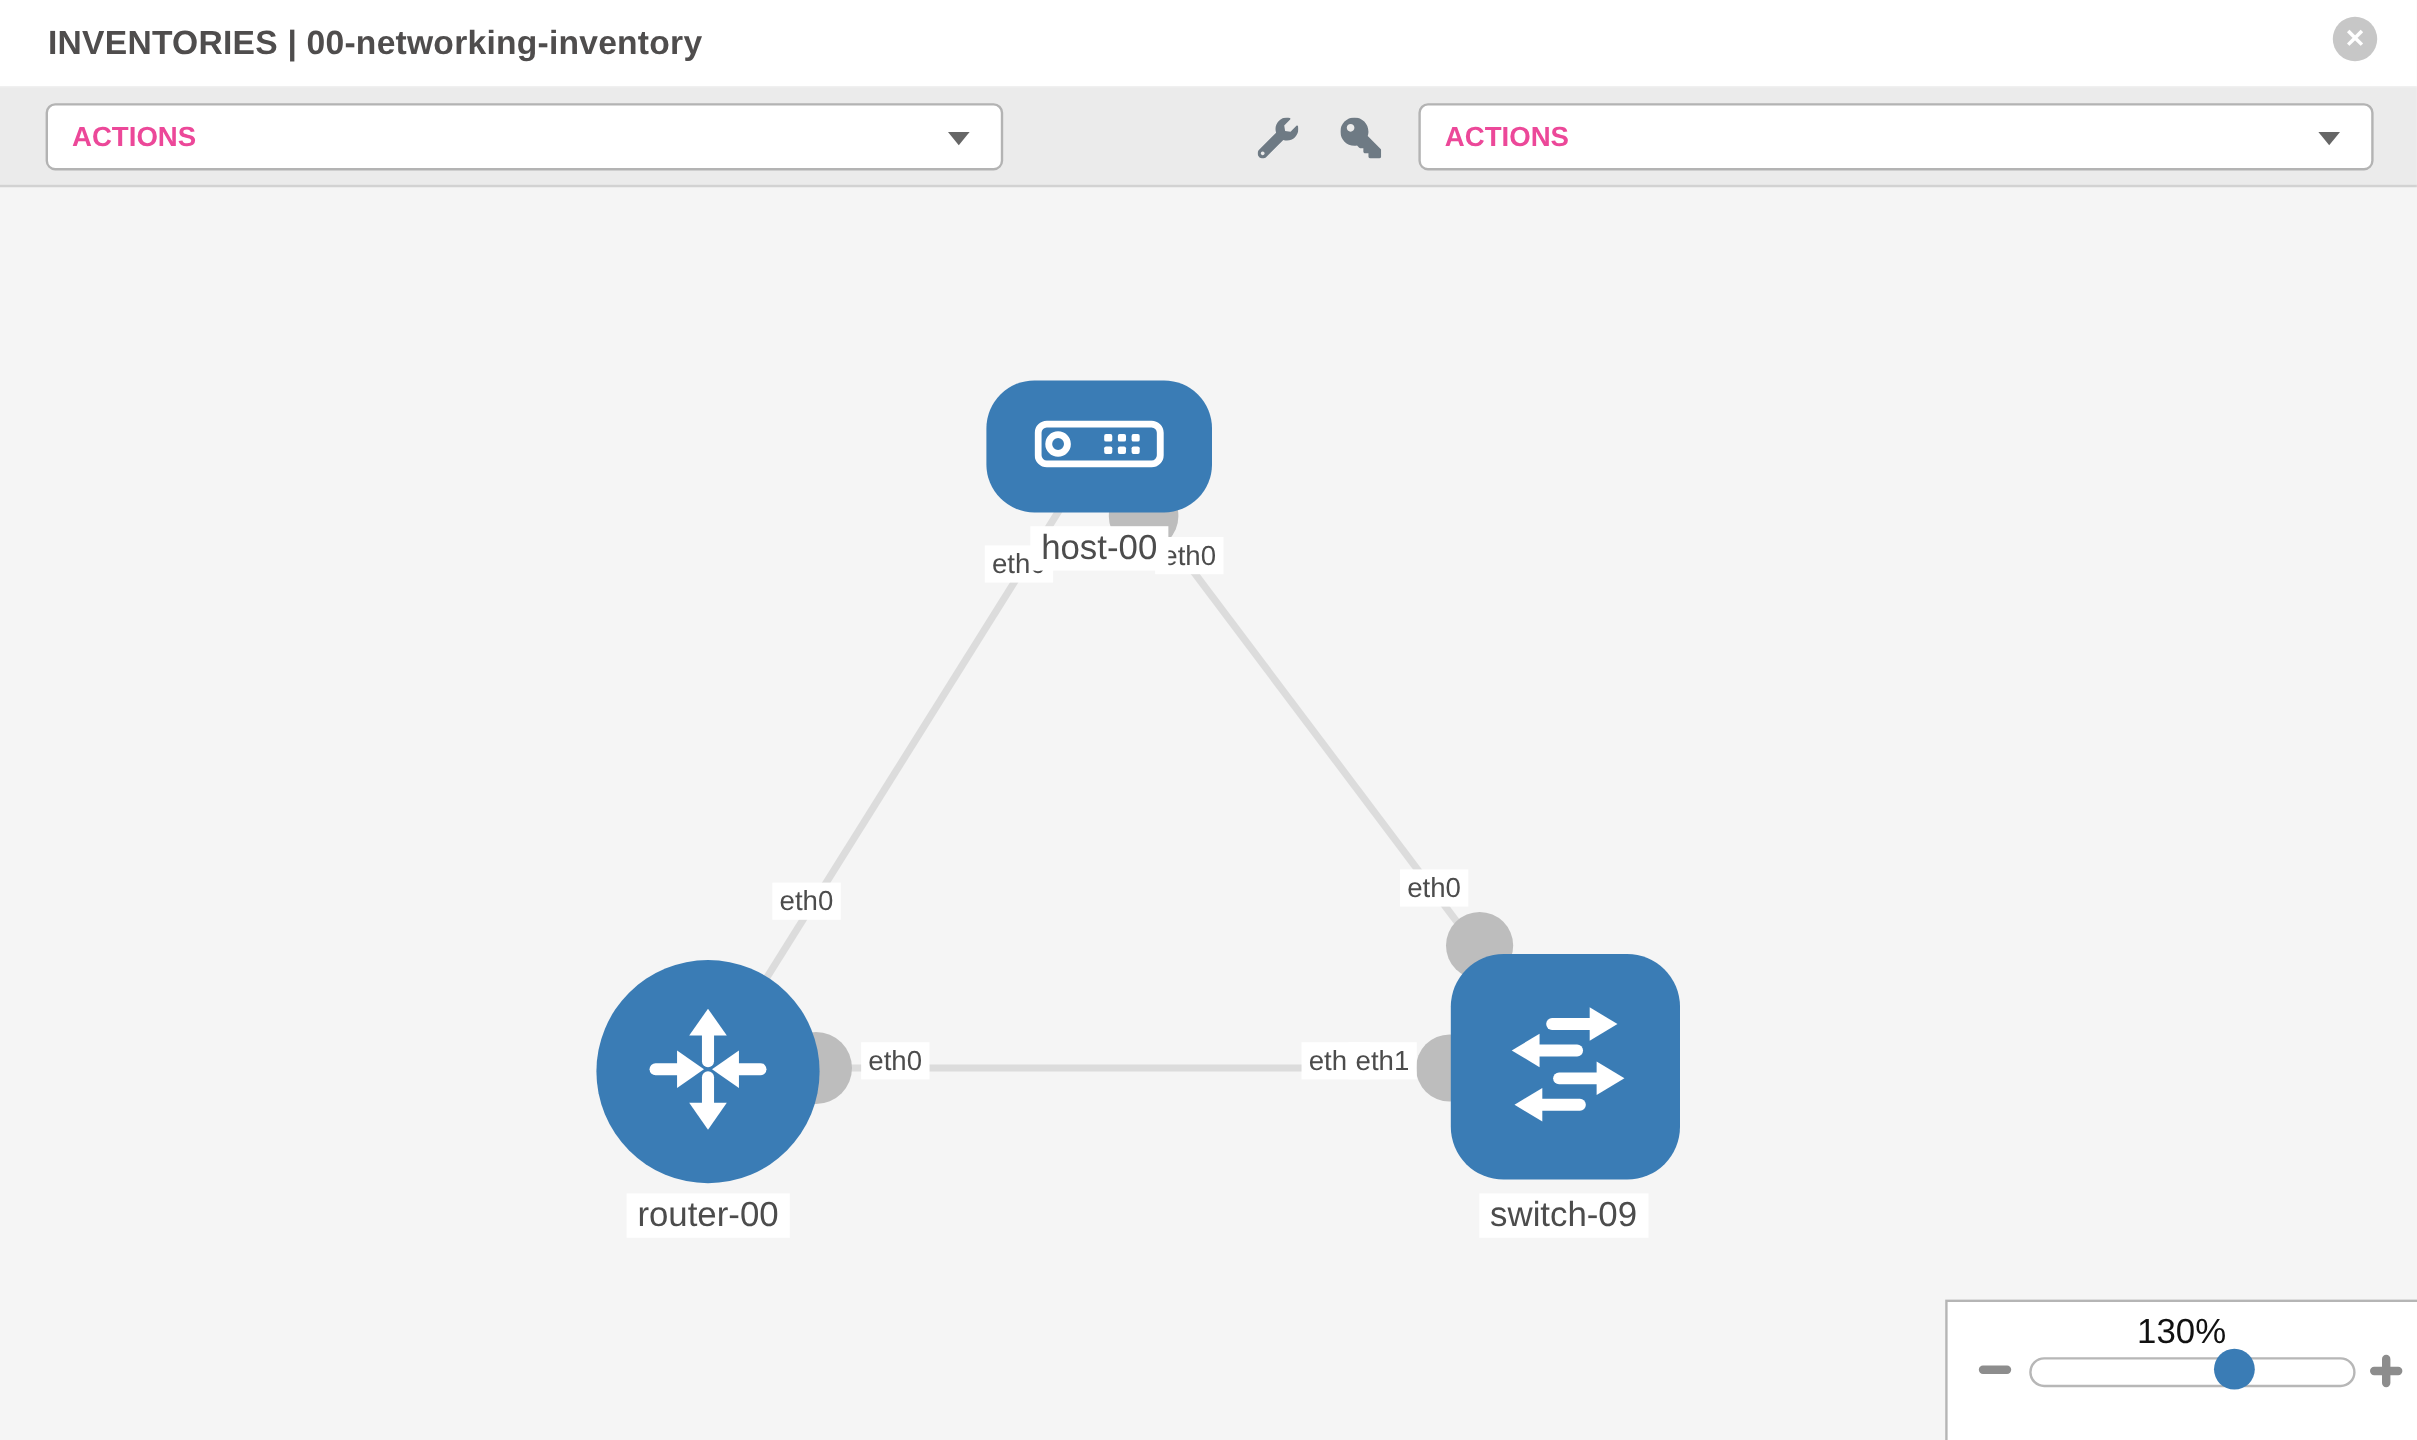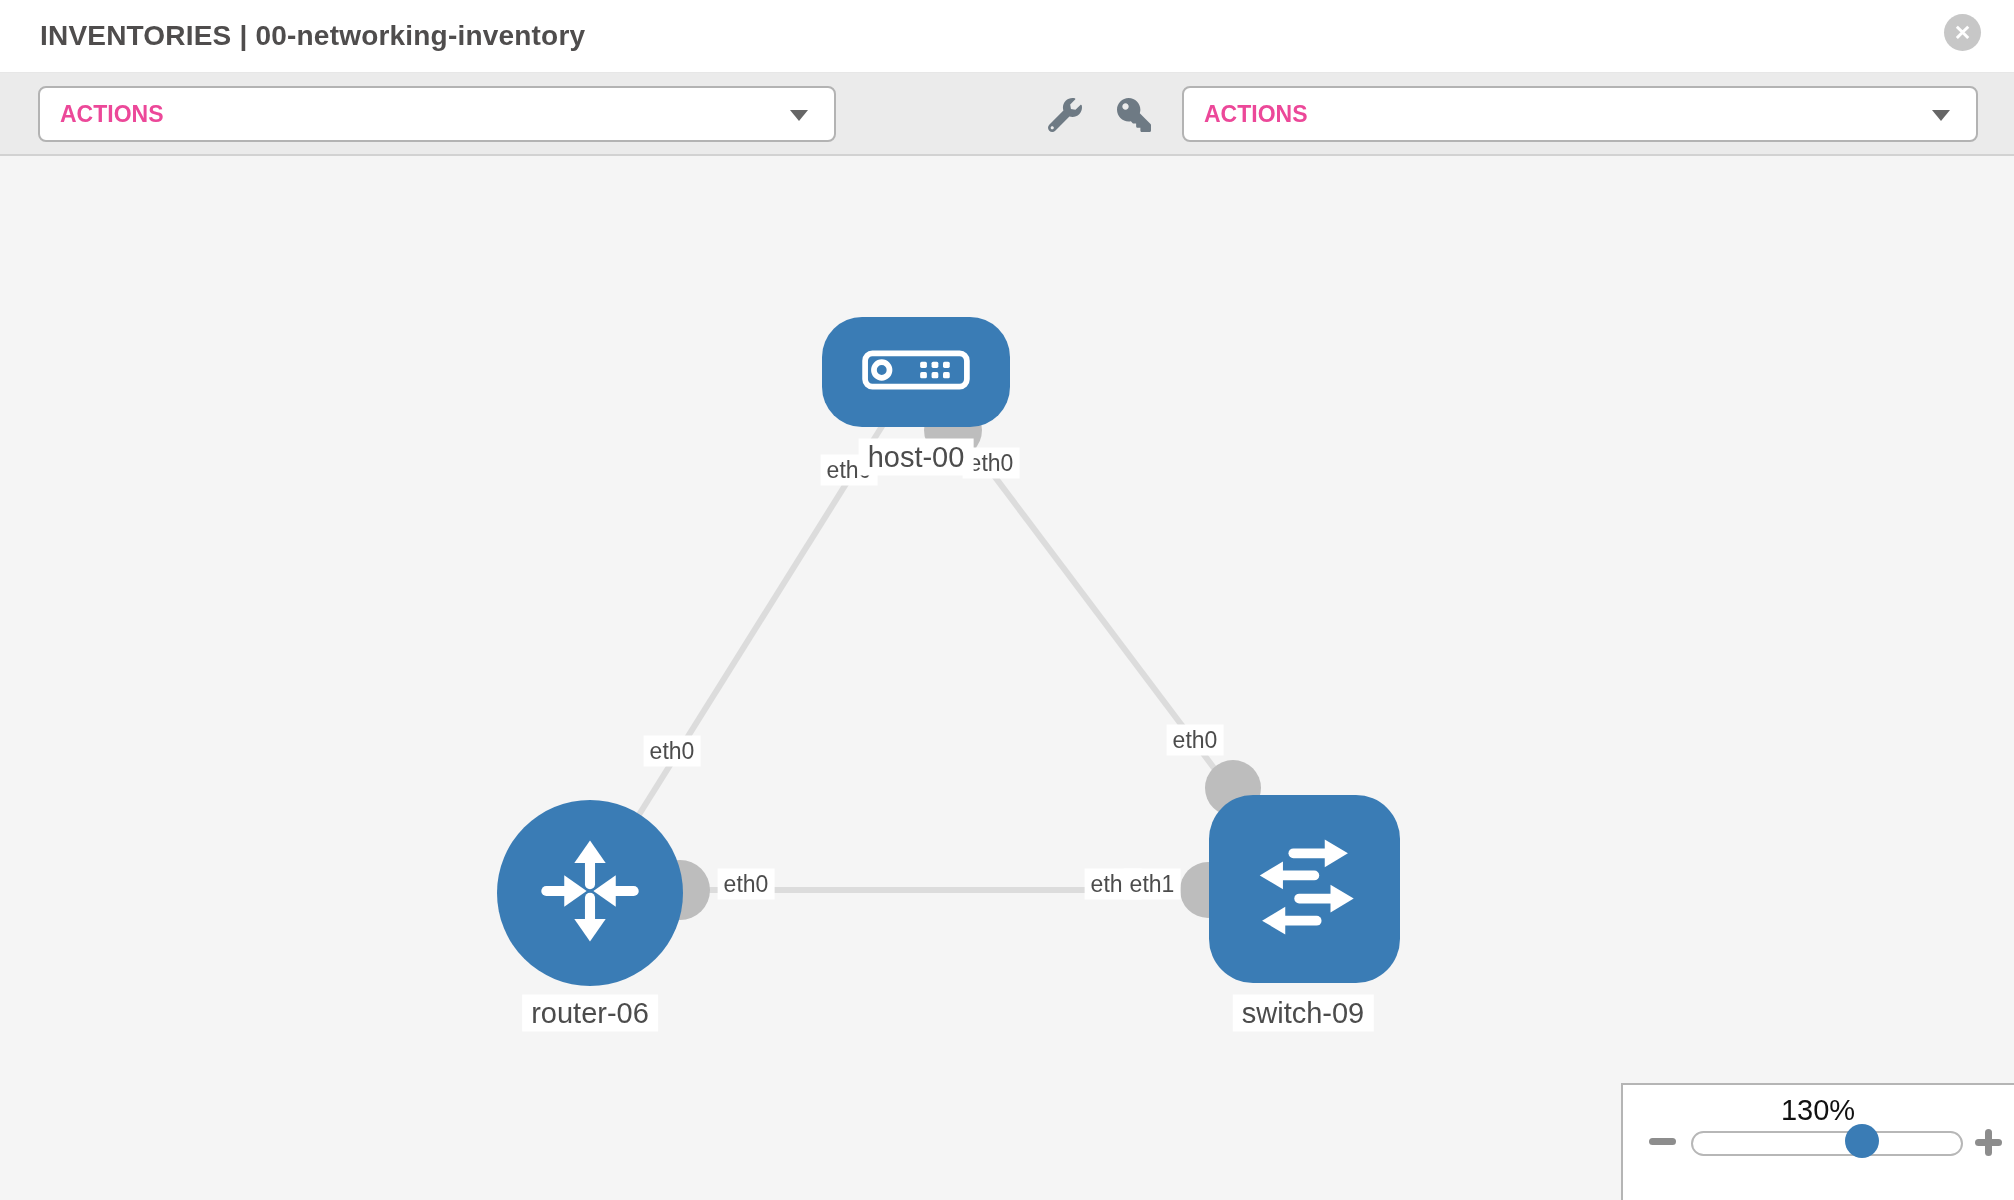--- a/index.html
+++ b/index.html
@@ -123,21 +123,21 @@
           <polygon points="87,21 67,9 67,33"></polygon>
           <polygon points="11,40 31,28 31,52"></polygon>
           <polygon points="92,60 72,48 72,72"></polygon>
           <polygon points="13,79 33,67 33,91"></polygon>
         </g>
       </svg>
     </span>
   </div>
 
   <div class="node-label" style="left:916px;top:457px">host-00</div>
-  <div class="node-label" style="left:590px;top:1013px">router-06</div>
+  <div class="node-label" style="left:590px;top:1013px">router-00</div>
   <div class="node-label" style="left:1303px;top:1013px">switch-09</div>
 
 <div class="eth-label" style="left: 849px; top: 470px;">eth0</div>
     <div class="eth-label" style="left: 991px; top: 463px;">eth0</div>
     <div class="eth-label" style="left: 672px; top: 751px;">eth0</div>
     <div class="eth-label" style="left: 1195px; top: 740px;">eth0</div>
     <div class="eth-label" style="left: 746px; top: 884px;">eth0</div>
     <div class="eth-label" style="left: 1113px; top: 884px;">eth1</div>
     <div class="eth-label" style="left: 1152px; top: 884px;">eth1</div>
   </div>

